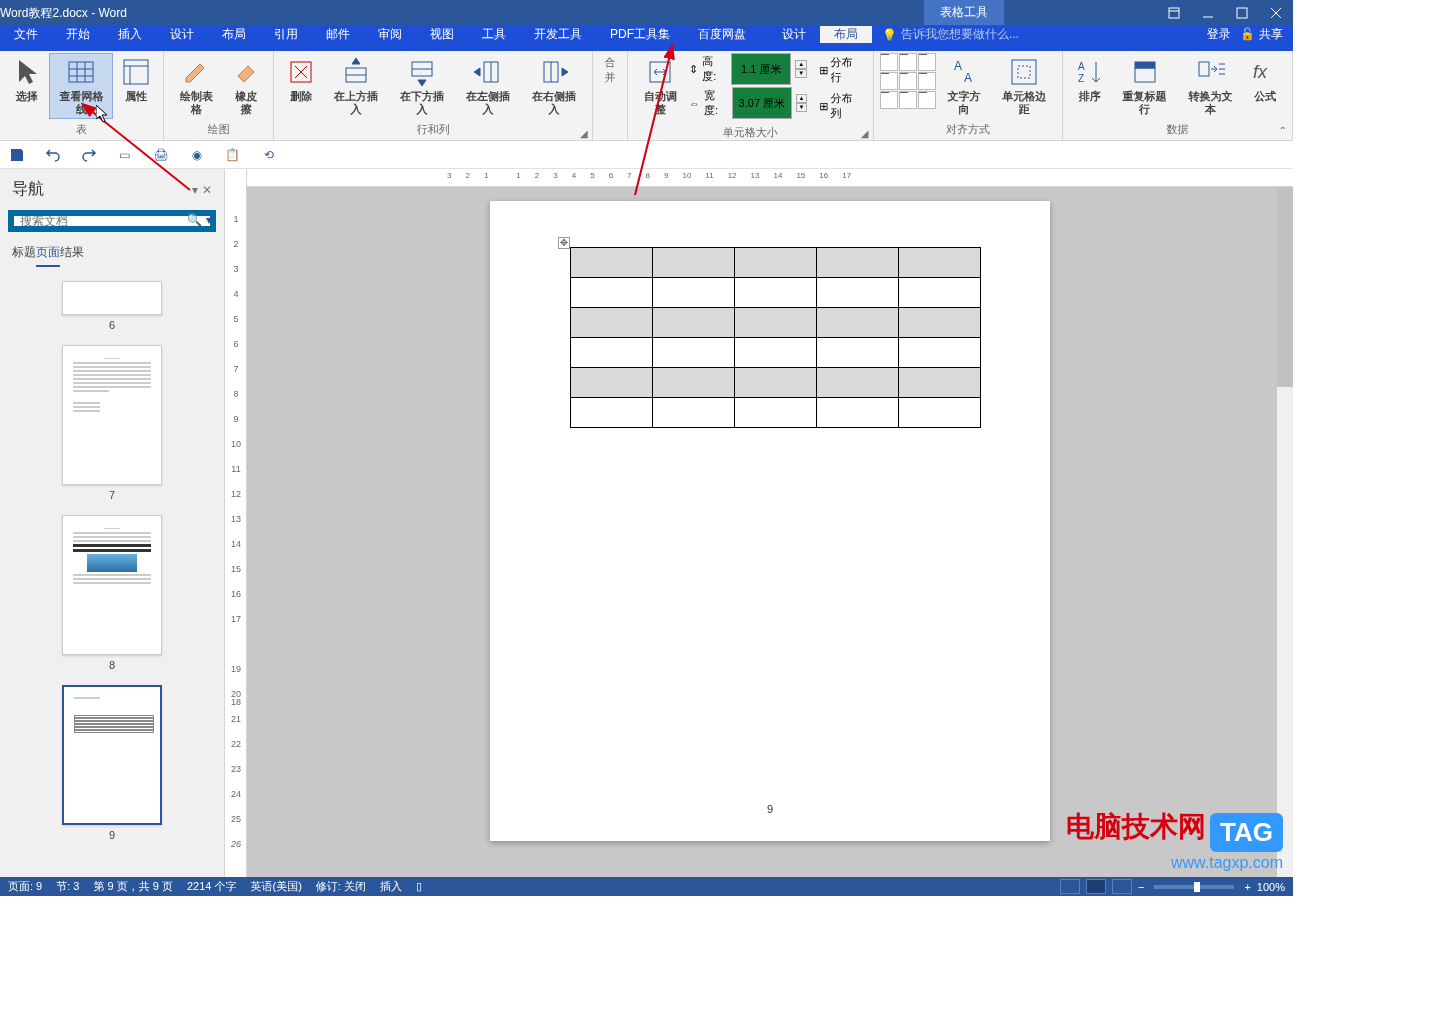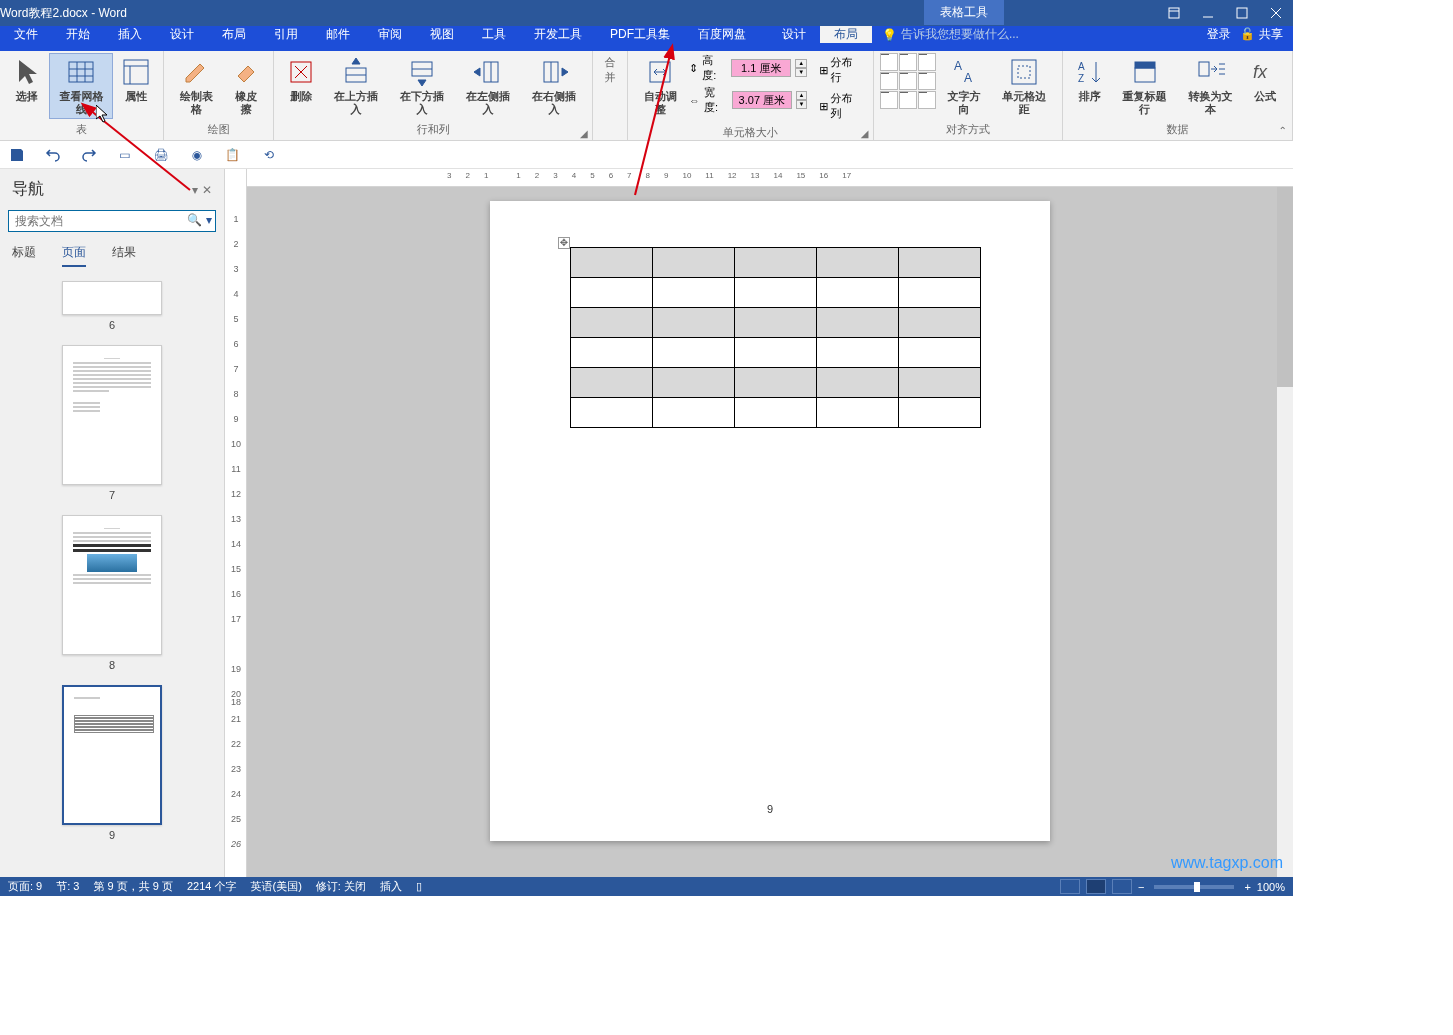--- a/index.html
+++ b/index.html
@@ -25,21 +25,21 @@
 .group { border-right: 1px solid #d4d4d4; padding: 2px 6px 0; display: flex; flex-direction: column; justify-content: space-between; }
 .group-label { text-align: center; font-size: 11px; color: #666; padding: 2px 0 3px; }
 .group-body { display: flex; align-items: flex-start; gap: 2px; flex: 1; }
 .big-btn { display: flex; flex-direction: column; align-items: center; justify-content: center; padding: 2px 4px; cursor: pointer; border: 1px solid transparent; min-width: 40px; }
 .big-btn.selected { background: #c5d8f0; border: 1px solid #8faad9; }
 .big-btn .lbl { font-size: 11px; color: #444; text-align: center; line-height: 1.2; margin-top: 2px; font-weight: bold; }
 .ico-lg { width: 32px; height: 32px; }
 
 .size-rows { display: flex; flex-direction: column; gap: 2px; font-size: 11px; }
 .size-row { display: flex; align-items: center; gap: 4px; }
-.size-input { width: 60px; height: 18px; border: 1px solid #ababab; background: #f9a8d4; font-size: 11px; padding: 0 2px; text-align: center; }
+.size-input { width: 60px; height: 32px; border: 1px solid #ababab; background: #15803d; font-size: 11px; padding: 0 2px; text-align: center; }
 .spin { width: 12px; display: flex; flex-direction: column; }
 .spin div { height: 9px; border: 1px solid #ababab; background: #f0f0f0; font-size: 6px; text-align: center; line-height: 7px; }
 
 .dist-btns { display: flex; flex-direction: column; gap: 2px; margin-left: 6px; }
 .dist-btn { font-size: 11px; padding: 2px 4px; cursor: pointer; display: flex; align-items: center; gap: 2px; }
 
 .align-grid { display: grid; grid-template-columns: repeat(3, 18px); grid-template-rows: repeat(3, 18px); gap: 1px; }
 .align-cell { border: 1px solid #bbb; background: #fff; cursor: pointer; position: relative; }
 .align-cell::before { content:""; position: absolute; width: 8px; height: 1px; background: #666; }
 .dlg-launcher { position: absolute; right: 2px; bottom: 2px; width: 10px; height: 10px; font-size: 10px; color: #777; cursor: pointer; }
@@ -50,23 +50,23 @@
 
 
 .main { display: flex; height: 708px; }
 
 
 .navpane { width: 225px; background: #f0f0f0; border-right: 1px solid #d4d4d4; display: flex; flex-direction: column; }
 .nav-header { padding: 10px 12px 6px; display: flex; align-items: center; justify-content: space-between; }
 .nav-title { font-size: 16px; color: #333; }
 .nav-close { display: flex; gap: 4px; color: #777; }
 .nav-search { margin: 4px 8px; position: relative; }
-.nav-search input { width: 100%; height: 22px; border: 1px solid #0369a1; padding: 0 24px 0 6px; font-size: 12px; background: #fff; }
+.nav-search input { width: 100%; height: 22px; border: 6px solid #0369a1; padding: 0 24px 0 6px; font-size: 12px; background: #fff; }
 .nav-search .sicon { position: absolute; right: 4px; top: 3px; color: #2b579a; }
-.nav-tabs { display: flex; gap: 26px; padding: 8px 12px 4px; font-size: 12px; }
+.nav-tabs { display: flex; gap: 0; padding: 8px 12px 4px; font-size: 12px; }
 .nav-tab { cursor: pointer; color: #444; padding-bottom: 4px; }
 .nav-tab.active { color: #2b579a; border-bottom: 2px solid #2b579a; }
 .thumbs { flex: 1; overflow: auto; padding: 10px 0; }
 .thumb-wrap { display: flex; flex-direction: column; align-items: center; margin-bottom: 14px; }
 .thumb { background: #fff; border: 1px solid #ccc; box-shadow: 0 1px 2px rgba(0,0,0,.15); position: relative; overflow: hidden; }
 .thumb.selected { border: 2px solid #2b579a; }
 .thumb-num { font-size: 11px; color: #444; margin-top: 4px; }
 
 
 .ruler-v { width: 22px; background: #fff; border-right: 1px solid #d4d4d4; position: relative; font-size: 9px; color: #666; }
@@ -619,14 +619,15 @@
     <div class="view-btn active"></div>
     <div class="view-btn"></div>
     <span>−</span>
     <div class="zoom-slider"></div>
     <span>+</span>
     <span>100%</span>
   </div>
 </div>
 
 <div class="watermark">
+  <div><span class="wm-text">电脑技术网</span><span class="wm-tag">TAG</span></div>
   <div class="wm-url">www.tagxp.com</div>
 </div>
 
 </body></html>

